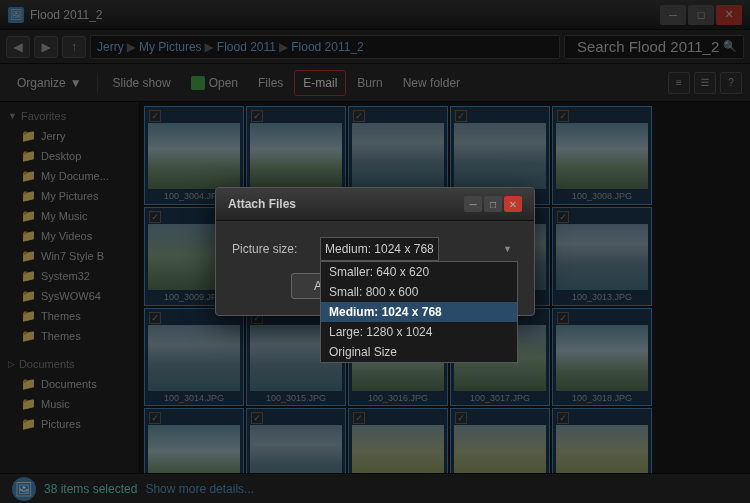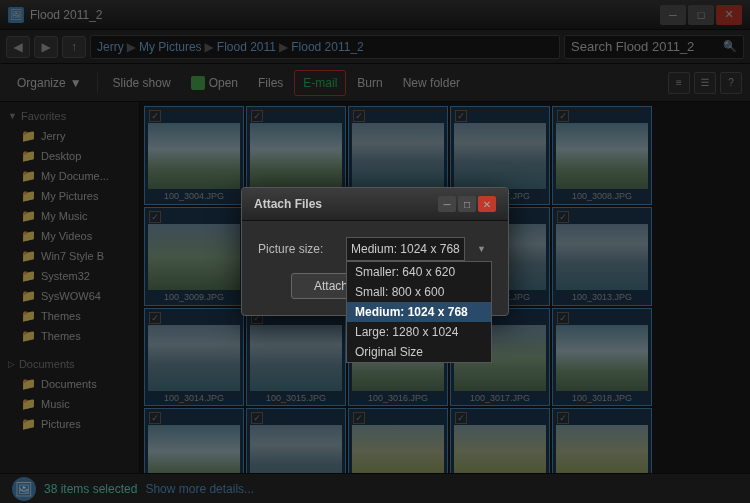--- a/index.html
+++ b/index.html
@@ -96,22 +96,23 @@
       display: flex;
       align-items: center;
       padding: 0 6px;
       gap: 4px;
     }
     .search-input {
       background: transparent;
       border: none;
       outline: none;
       color: #ccc;
-      font-size: 13px;
+      font-size: 15px;
       width: 100%;
+      text-align: right;
     }
     .search-icon { color: #888; font-size: 11px; }
 
     
     .toolbar {
       background: #2d2d2d;
       height: 38px;
       display: flex;
       align-items: center;
       padding: 0 8px;
@@ -122,21 +123,21 @@
       height: 26px;
       padding: 0 8px;
       background: transparent;
       border: 1px solid transparent;
       border-radius: 3px;
       color: #ccc;
       cursor: pointer;
       font-size: 12px;
       display: flex; align-items: center; gap: 4px;
     }
-    .toolbar-btn.active { border: 1px solid #c0392b; color: #22c55e; }
+    .toolbar-btn.active { border: 1px solid #c0392b; color: #ffffff; }
     .toolbar-sep { width: 1px; height: 20px; background: #444; margin: 0 4px; }
     .open-btn-icon {
       width: 14px; height: 14px;
       background: #4caf50;
       border-radius: 2px;
       display: inline-block;
     }
     .toolbar-right {
       margin-left: auto;
       display: flex; align-items: center; gap: 4px;
@@ -274,21 +275,21 @@
       background: rgba(0,0,0,0.5);
       display: flex;
       align-items: center;
       justify-content: center;
       z-index: 100;
     }
     .modal {
       background: #2d2d2d;
       border: 1px solid #555;
       border-radius: 4px;
-      width: 268px;
+      width: 320px;
       box-shadow: 0 8px 32px rgba(0,0,0,0.7);
     }
     .modal-title-bar {
       background: linear-gradient(to bottom, #3d3d3d, #252525);
       padding: 8px 12px;
       display: flex;
       align-items: center;
       border-radius: 4px 4px 0 0;
       border-bottom: 1px solid #111;
     }

